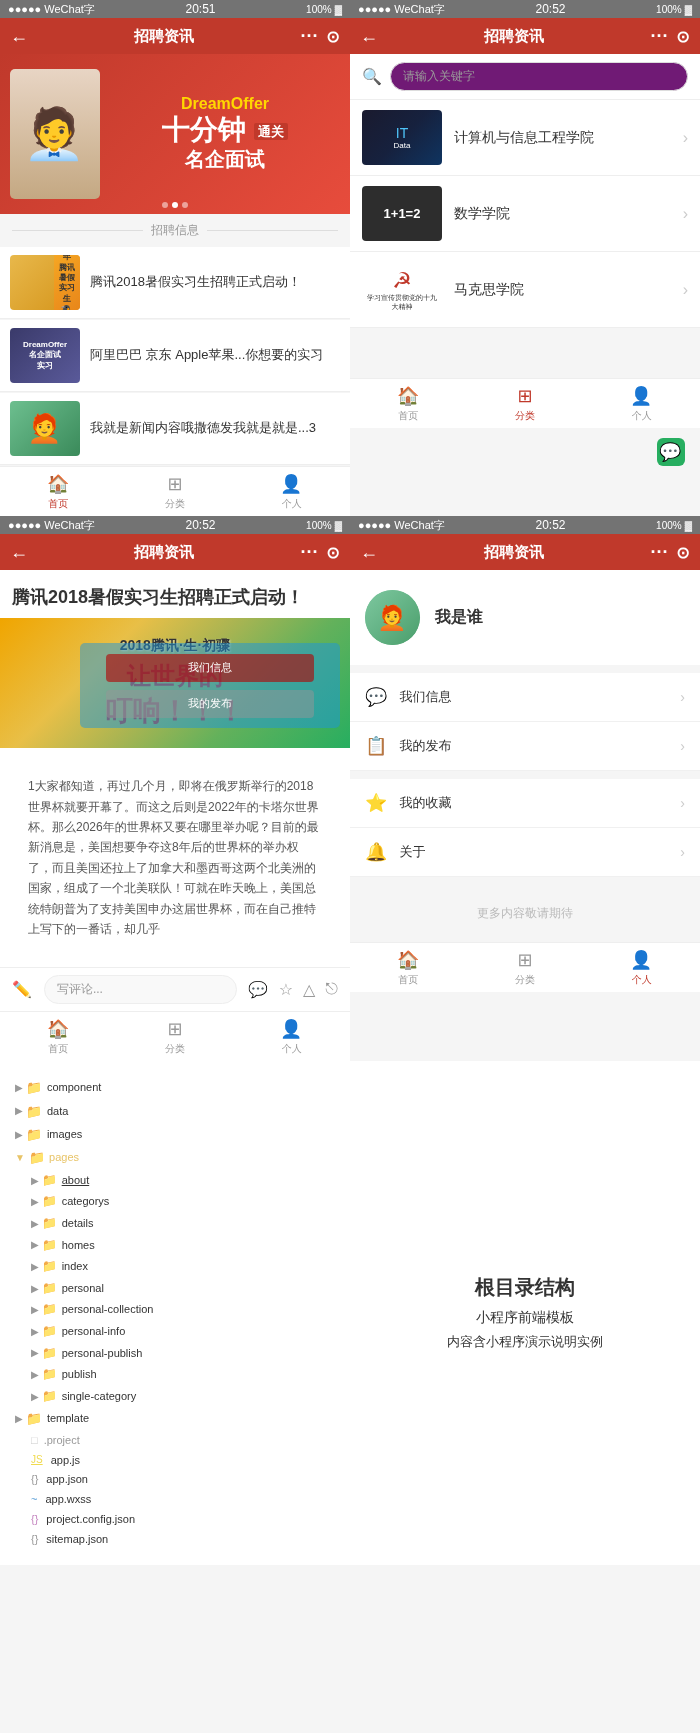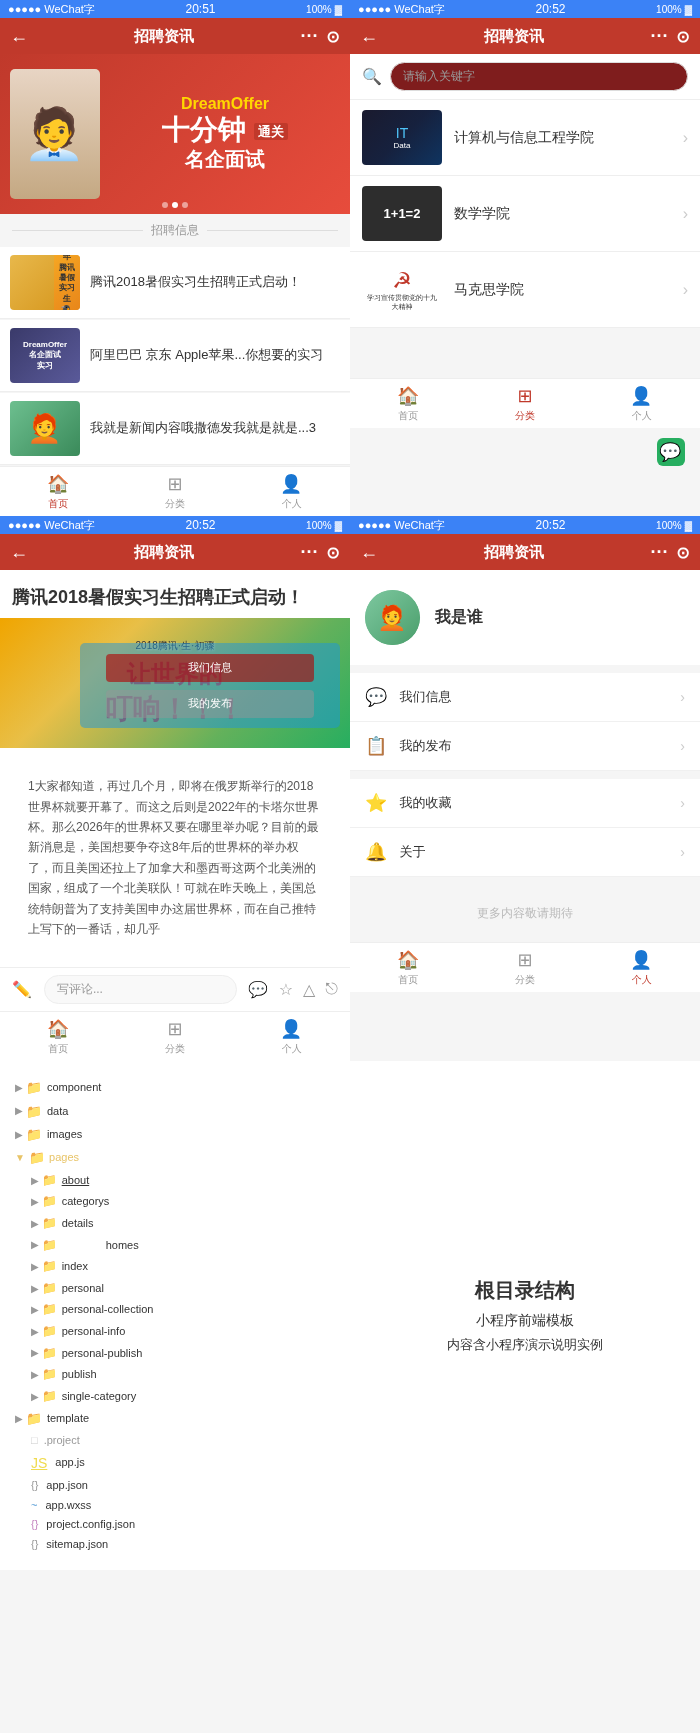--- a/index.html
+++ b/index.html
@@ -1,21 +1,21 @@
 <!DOCTYPE html>
 <html><head>
   <meta charset="utf-8">
   <style>
     * { margin: 0; padding: 0; box-sizing: border-box; }
     body { width: 700px; background: #f5f5f5; font-family: -apple-system, 'PingFang SC', 'Helvetica Neue', sans-serif; }
 
     
     .status-bar {
       display: flex; justify-content: space-between; align-items: center;
-      background: #3b82f6; color: white; font-size: 11px; padding: 3px 8px; height: 18px;
+      background: #737373; color: white; font-size: 11px; padding: 3px 8px; height: 18px;
     }
     .status-bar .left { display: flex; align-items: center; gap: 3px; }
     .status-bar .center { font-size: 12px; font-weight: 500; }
     .status-bar .right { display: flex; align-items: center; gap: 3px; font-size: 10px; }
 
     
     .nav-bar {
       background: #c0392b; color: white; text-align: center; padding: 6px 10px;
       font-size: 15px; font-weight: 600; display: flex; align-items: center; justify-content: space-between; height: 36px;
     }
@@ -70,21 +70,21 @@
     .bottom-nav-item.active { color: #c0392b; }
     .bottom-nav-icon { font-size: 18px; }
 
     
     .search-bar {
       background: white; padding: 8px 12px; border-bottom: 1px solid #eee;
       display: flex; align-items: center; gap: 8px;
     }
     .search-input {
       flex: 1; border: 1px solid #ddd; border-radius: 15px; padding: 5px 12px;
-      font-size: 12px; color: #999; background: #7f1d1d;
+      font-size: 12px; color: #999; background: #701a75;
     }
 
     
     .category-item {
       display: flex; align-items: center; background: white; padding: 10px 12px;
       border-bottom: 1px solid #eee; gap: 12px;
     }
     .cat-thumb {
       width: 80px; height: 55px; background: #666; border-radius: 4px; flex-shrink: 0;
       display: flex; align-items: center; justify-content: center; color: white; font-size: 10px;
@@ -141,21 +141,21 @@
       text-align: center; padding: 20px; font-size: 12px; color: #bbb;
     }
 
     
     .file-tree-section {
       display: flex; width: 700px; background: white;
     }
     .file-tree { width: 350px; padding: 15px; background: white; font-size: 11px; line-height: 1.8; }
     .file-tree-info { width: 350px; display: flex; align-items: center; justify-content: center; flex-direction: column; padding: 20px; }
     .file-item { display: flex; align-items: center; gap: 4px; color: #333; }
-    .file-item .js-icon { color: #f0db4f; font-size: 14px; text-decoration: underline; }
+    .file-item .js-icon { color: #f0db4f; font-size: 10px; text-decoration: underline; }
     .file-item .json-icon { color: #999; font-size: 11px; }
     .file-item .wxss-icon { color: #569cd6; font-size: 11px; }
     .file-item .config-icon { color: #c586c0; font-size: 11px; }
     .file-item.indent1 { padding-left: 16px; }
     .file-item .triangle { color: #999; font-size: 10px; }
     .file-item .triangle.open { color: #e8c468; }
 
     .tree-desc-title { font-size: 20px; font-weight: bold; color: #333; text-align: center; margin-bottom: 8px; }
     .tree-desc-sub { font-size: 14px; color: #333; text-align: center; margin-bottom: 6px; }
     .tree-desc-detail { font-size: 13px; color: #333; text-align: center; }
@@ -383,21 +383,21 @@
         <span style="font-size:18px;">···</span>
         <span style="font-size:16px;">⊙</span>
       </div>
     </div>
 
     <div class="article-page">
       <div class="article-title">腾讯2018暑假实习生招聘正式启动！</div>
       <div class="article-image">
         <div style="position:absolute; top:0; left:0; right:0; bottom:0; background:linear-gradient(135deg, #f0a500 0%, #e8c84b 30%, #5db85d 70%, #27ae60 100%); opacity:0.9;"></div>
         <div style="position:absolute; top:0; left:0; right:0; bottom:0; display:flex; flex-direction:column; align-items:center; justify-content:center;">
-          <div style="color:#333; font-size:10px; font-weight:normal; text-align:left; text-shadow:1px 1px 2px rgba(255,255,255,0.5);">2018腾讯·生·初骤</div>
+          <div style="color:#333; font-size:14px; font-weight:bold; text-align:left; text-shadow:1px 1px 2px rgba(255,255,255,0.5);">2018腾讯·生·初骤</div>
           <div style="color:#c0392b; font-size:24px; font-weight:bold; margin-top:5px;">让世界的</div>
           <div style="color:#c0392b; font-size:28px; font-weight:bold;">叮响！！！</div>
 
           <div style="position:absolute; top:25px; left:80px; right:10px; bottom:20px; background:rgba(30,150,220,0.5); border-radius:5px; display:flex; flex-direction:column; align-items:center; justify-content:center; gap:8px;">
             <div style="width:80%; height:28px; background:rgba(180,0,0,0.6); border-radius:4px; display:flex; align-items:center; justify-content:center; color:white; font-size:11px;">我们信息</div>
             <div style="width:80%; height:28px; background:rgba(150,150,150,0.5); border-radius:4px; display:flex; align-items:center; justify-content:center; color:white; font-size:11px;">我的发布</div>
           </div>
         </div>
       </div>
       <div class="article-body">1大家都知道，再过几个月，即将在俄罗斯举行的2018世界杯就要开幕了。而这之后则是2022年的卡塔尔世界杯。那么2026年的世界杯又要在哪里举办呢？目前的最新消息是，美国想要争夺这8年后的世界杯的举办权了，而且美国还拉上了加拿大和墨西哥这两个北美洲的国家，组成了一个北美联队！可就在昨天晚上，美国总统特朗普为了支持美国申办这届世界杯，而在自己推特上写下的一番话，却几乎</div>
@@ -542,21 +542,21 @@
       <span style="color:#333;">categorys</span>
     </div>
     <div class="file-item indent1">
       <span class="triangle">▶</span>
       <span style="font-size:12px;">📁</span>
       <span style="color:#333;">details</span>
     </div>
     <div class="file-item indent1">
       <span class="triangle">▶</span>
       <span style="font-size:12px;">📁</span>
-      <span style="color:#333;margin-left:44px;">homes</span>
+      <span style="color:#333;">homes</span>
     </div>
     <div class="file-item indent1">
       <span class="triangle">▶</span>
       <span style="font-size:12px;">📁</span>
       <span style="color:#333;">index</span>
     </div>
     <div class="file-item indent1">
       <span class="triangle">▶</span>
       <span style="font-size:12px;">📁</span>
       <span style="color:#333;">personal</span>

